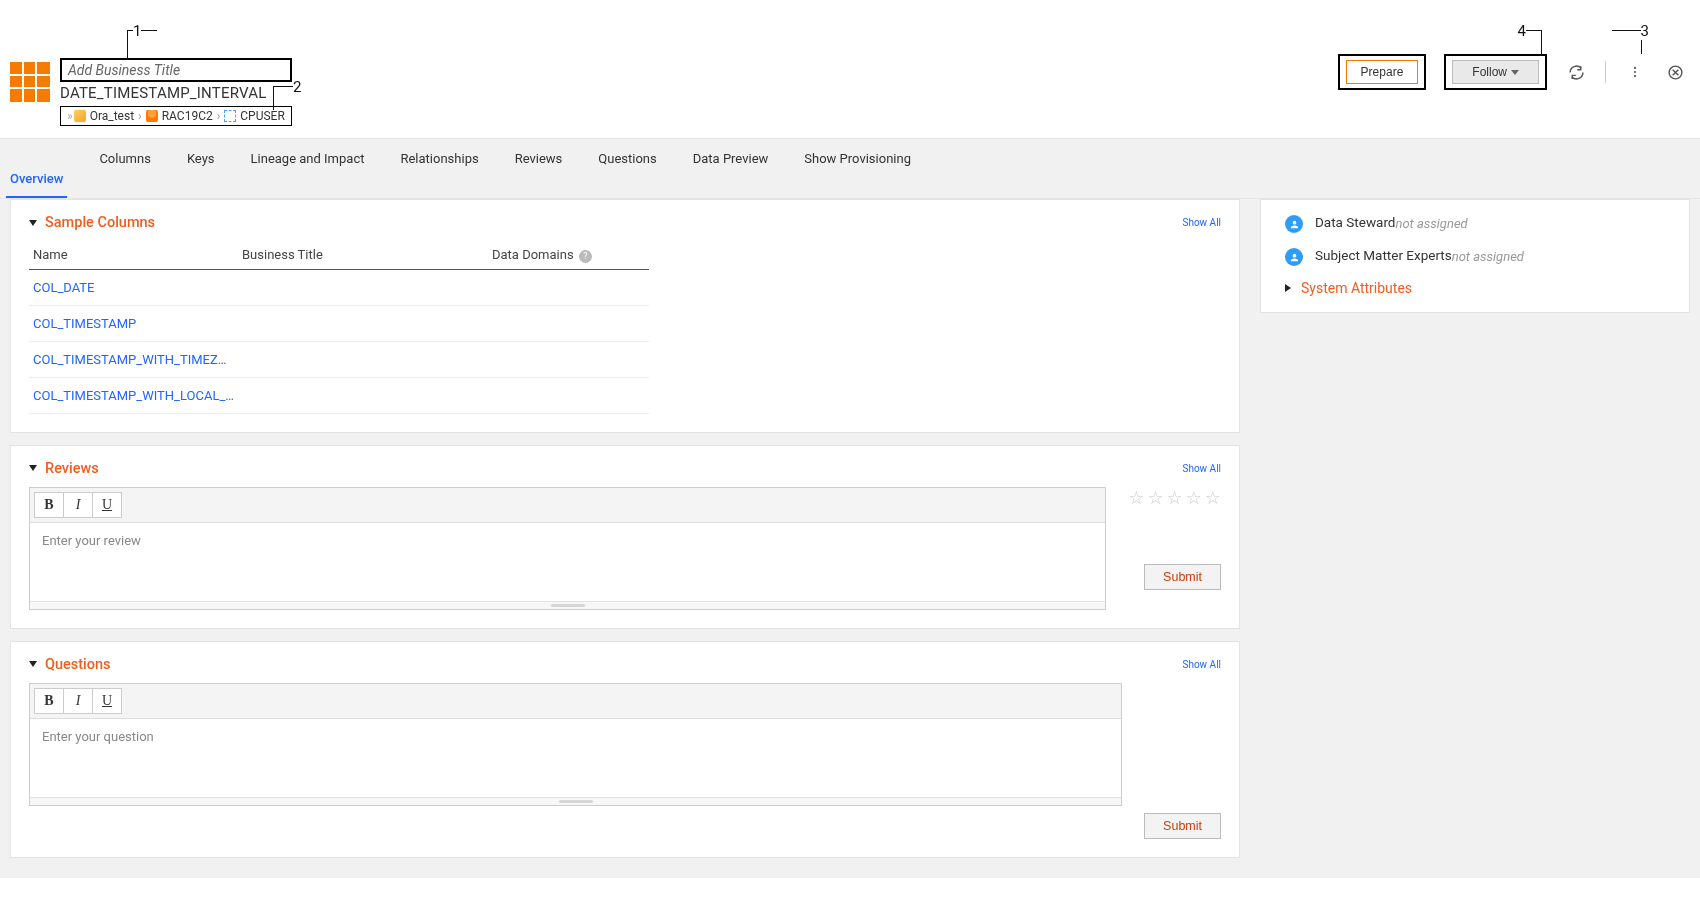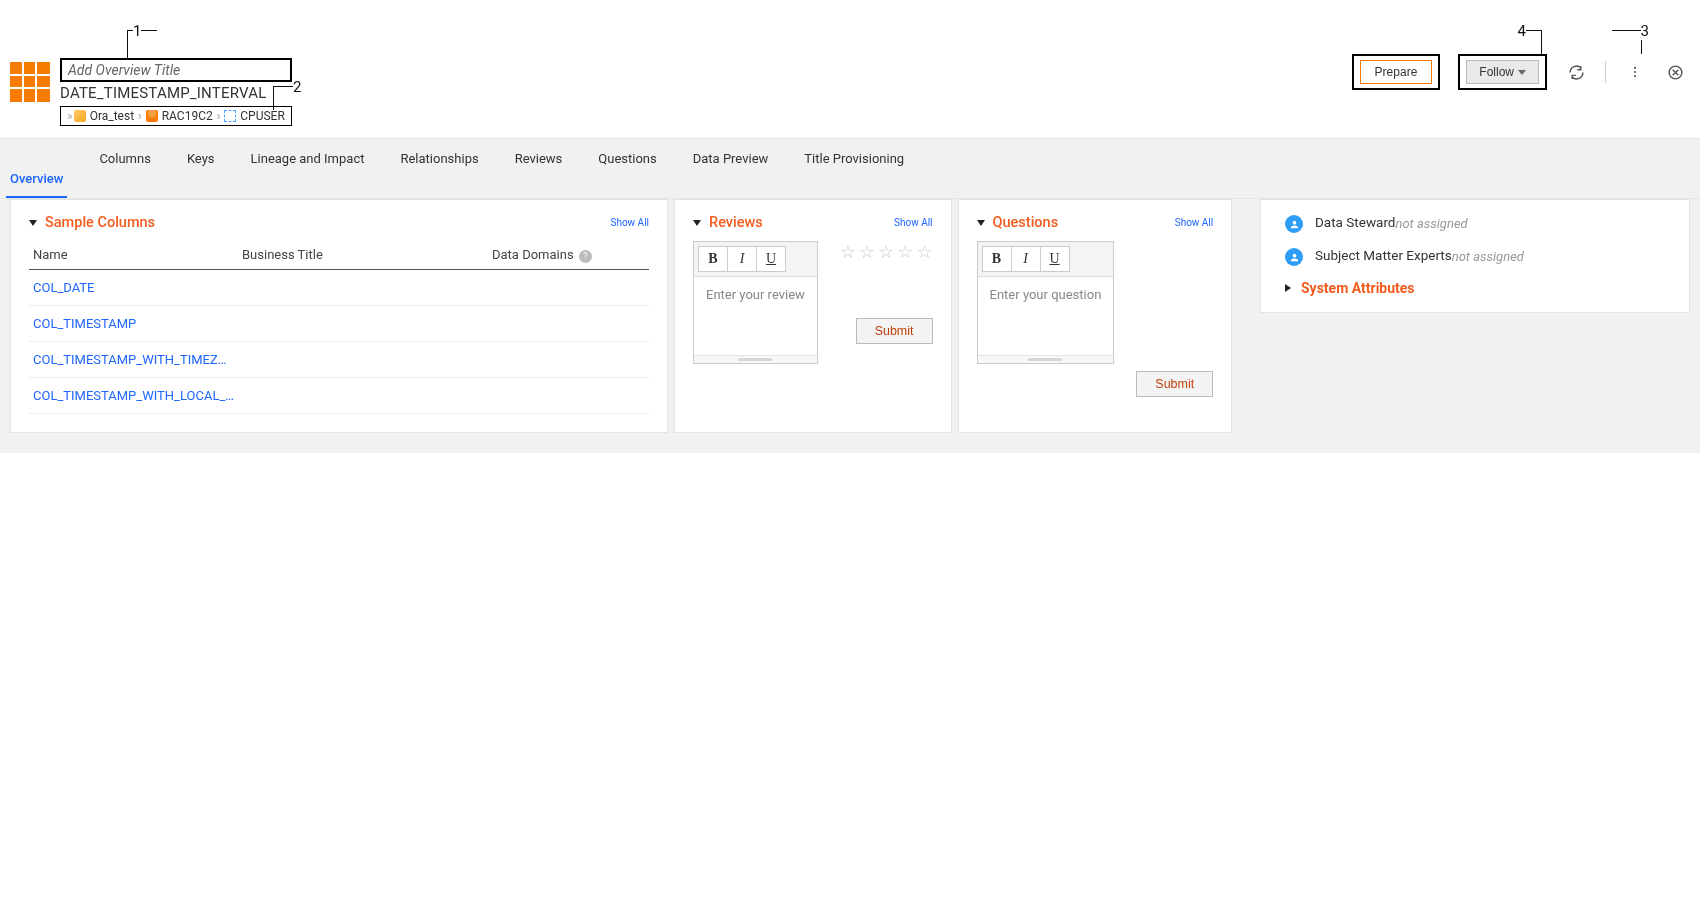--- a/index.html
+++ b/index.html
@@ -97,21 +97,21 @@
     color: #333;
     background: #fff;
     padding: 4px 14px;
     font-size: 12px;
     cursor: pointer;
   }
   .btn-follow {
     border: 1px solid #bbb;
     background: #e9e9e9;
     color: #333;
-    padding: 4px 12px;
+    padding: 4px 19px;
     font-size: 12px;
     cursor: pointer;
     display:flex; align-items:center; gap:4px;
   }
   .icon-btn {
     width: 22px; height: 22px;
     display:flex; align-items:center; justify-content:center;
     color:#555; cursor:pointer;
   }
   .thin-divider { width:1px; height:22px; background:#ccc; }
@@ -145,21 +145,21 @@
   }
 
   
   .workspace {
     background: #f1f1f1;
     padding: 0 10px 20px 10px;
     display: flex;
     gap: 20px;
     align-items: flex-start;
   }
-  .col-left { flex: 1 1 auto; display:flex; gap:6px; }
+  .col-left { flex: 1 1 auto; display:flex; flex-direction:column; gap:12px; }
   .col-right { width: 430px; }
 
   .card {
     background: #fff;
     border: 1px solid #e3e3e3;
     padding: 14px 18px 18px 18px;
   }
   .card-header {
     display:flex; align-items:center; justify-content:space-between;
     margin-bottom: 10px;
@@ -235,21 +235,21 @@
     width:18px; height:18px; border-radius:50%; background:#2e9df7;
     display:flex; align-items:center; justify-content:center; color:#fff;
     flex-shrink:0; margin-top:1px;
   }
   .role-ico svg { width:11px; height:11px; fill:#fff; }
   .role-info { display:flex; flex-direction:row; }
   .role-name { color:#333; font-size:13.5px; }
   .role-val  { color:#999; font-style:italic; font-size:13px; margin-top:2px; }
   .sys-attr {
     display:flex; align-items:center; gap:10px; color:#f25c1f;
-    font-size:14px; font-weight:700; margin-top:10px; cursor:pointer;
+    font-size:14px; font-weight:400; margin-top:10px; cursor:pointer;
   }
 
   .chev-down { display:inline-block; width:0; height:0;
     border-left:4px solid transparent; border-right:4px solid transparent; border-top:5px solid #666; }
 
 </style>
 </head>
 <body>
 
 <div class="header-zone">
@@ -269,21 +269,21 @@
   <span class="callout-num" style="right:174px; top:22px;">4</span>
   <span class="callout-line" style="right:158px; top:30px; width:1px; height:24px;"></span>
   <span class="callout-line" style="right:158px; top:30px; width:24px; height:1px;"></span>
 
   <div class="asset-icon">
       <span class="vlines"></span>
     </div>
 
   <div class="title-block">
     <div class="biz-title-box">
-      <span class="biz-title">Add Overview Title</span>
+      <span class="biz-title">Add Business Title</span>
     </div>
     <div class="asset-name">DATE_TIMESTAMP_INTERVAL</div>
     <div class="crumb-box">
       <span class="ico-dblchev">»</span>
       <span class="crumb-ico ico-cube"></span>
       <span>Ora_test</span>
       <span class="crumb-sep">›</span>
       <span class="crumb-ico ico-stack"></span>
       <span>RAC19C2</span>
       <span class="crumb-sep">›</span>
@@ -327,21 +327,21 @@
 
 <div class="tabs">
   <div class="tab active">Overview</div>
   <div class="tab">Columns</div>
   <div class="tab">Keys</div>
   <div class="tab">Lineage and Impact</div>
   <div class="tab">Relationships</div>
   <div class="tab">Reviews</div>
   <div class="tab">Questions</div>
   <div class="tab">Data Preview</div>
-  <div class="tab">Title Provisioning</div>
+  <div class="tab">Show Provisioning</div>
 </div>
 
 <div class="workspace">
   <div class="col-left">
 
     <div class="card">
       <div class="card-header">
         <div class="card-title">
           <span class="disclose"></span>
           <span>Sample Columns</span>

